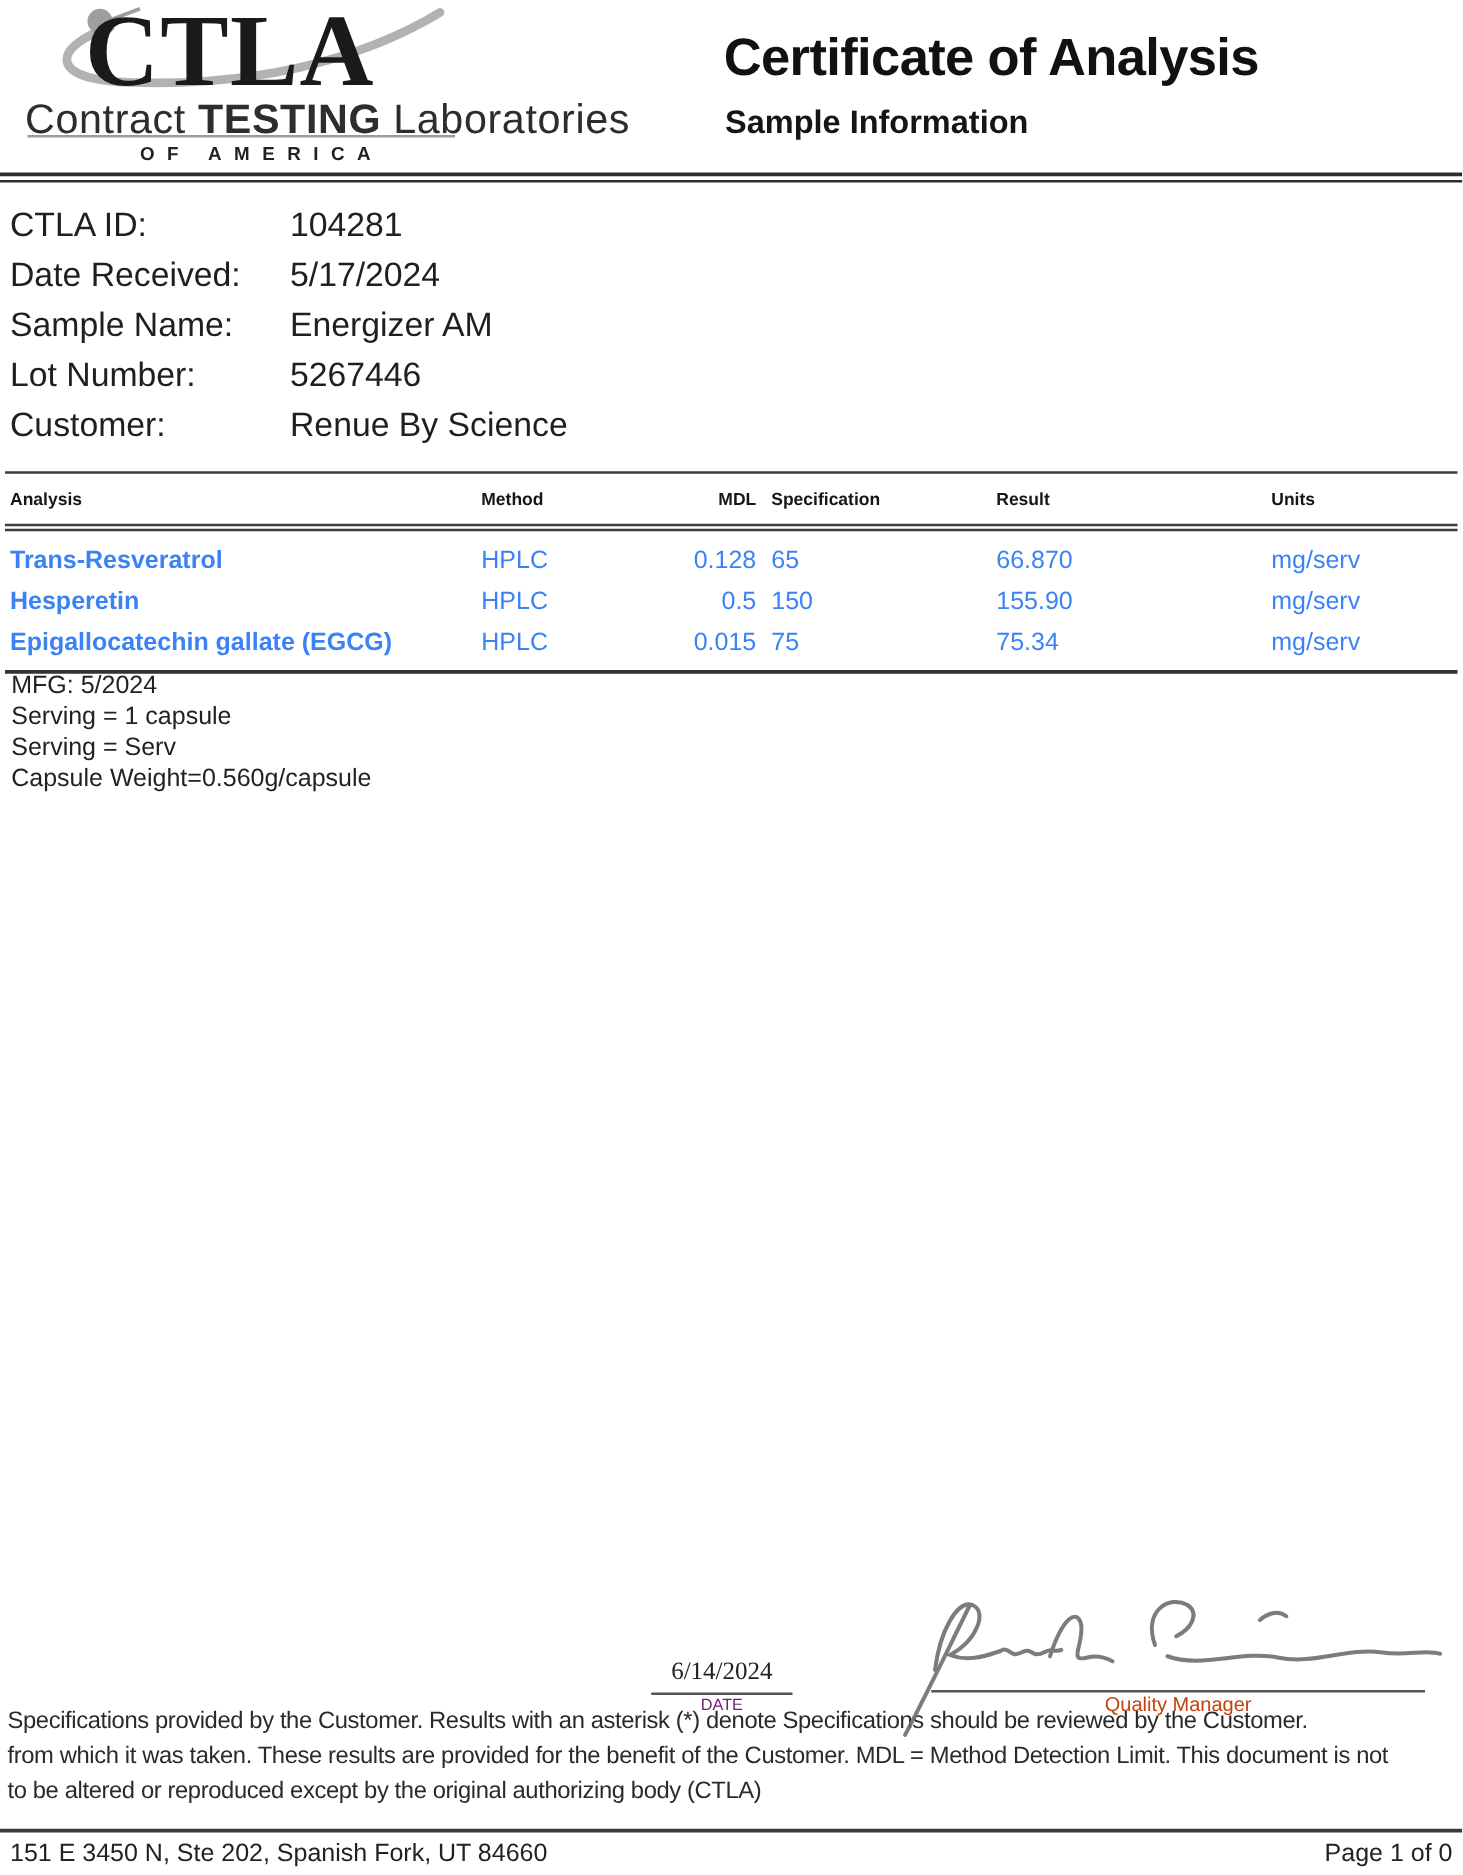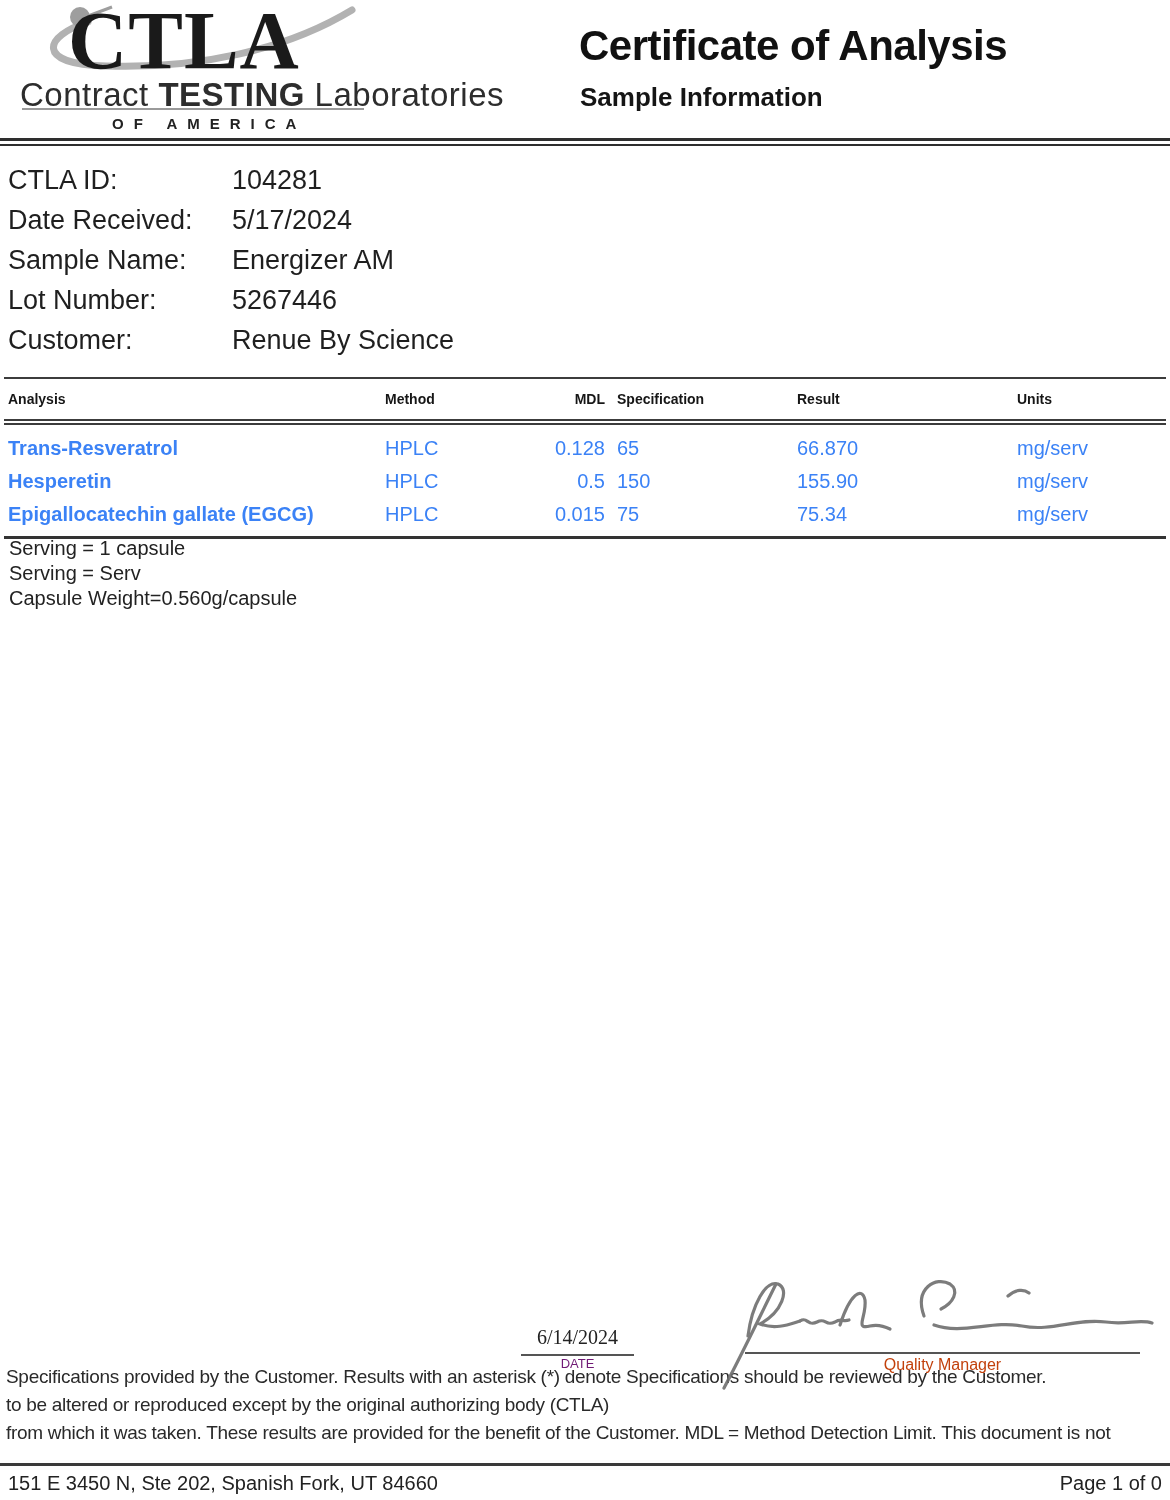--- a/index.html
+++ b/index.html
@@ -135,29 +135,30 @@
         <span class="c3">0.015</span>
         <span class="c4">75</span>
         <span class="c5">75.34</span>
         <span class="c6">mg/serv</span>
       </div>
     </div>
     <div class="t-botline"></div>
   </div>
 
   <div class="notes">
+    <div>MFG: 5/2024</div>
     <div>Serving = 1 capsule</div>
     <div>Serving = Serv</div>
     <div>Capsule Weight=0.560g/capsule</div>
   </div>
 
   <div class="disclaimer">
     <div>Specifications provided by the Customer. Results with an asterisk (*) denote Specifications should be reviewed by the Customer.</div>
+    <div>from which it was taken. These results are provided for the benefit of the Customer.  MDL = Method Detection Limit. This document is not</div>
     <div>to be altered or reproduced except by the original authorizing body (CTLA)</div>
-    <div>from which it was taken. These results are provided for the benefit of the Customer.  MDL = Method Detection Limit. This document is not</div>
   </div>
 
   <div class="date-value">6/14/2024</div>
   <div class="date-line"></div>
   <div class="date-label">DATE</div>
 
   <div class="sig-line"></div>
   <div class="sig-title">Quality Manager</div>
   <svg class="signature" width="470" height="120" viewBox="0 0 470 120">
     <g fill="none" stroke="#6e6e6e" stroke-width="3.2" stroke-linecap="round" opacity="0.9">

